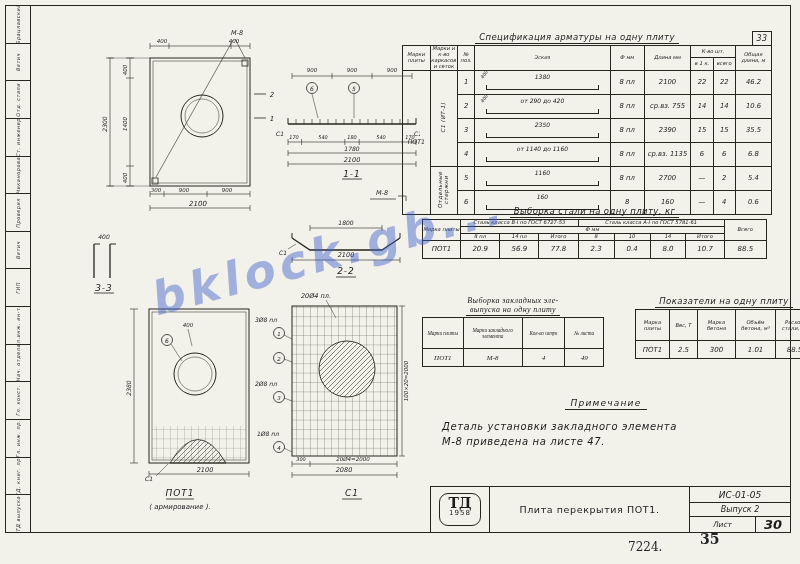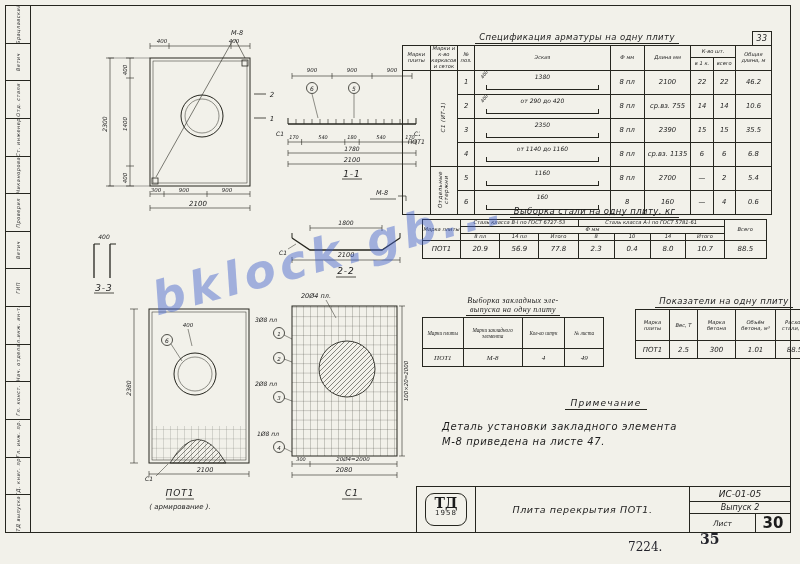--- a/index.html
+++ b/index.html
@@ -38,33 +38,33 @@
   .esk .sec{position:absolute;left:3px;top:0;font-size:4.6px;transform:rotate(-55deg);}
   .esk .bar{position:absolute;bottom:3px;left:9px;right:9px;border-top:1.1px solid #26261f;}
   .esk .bar:before,.esk .bar:after{content:"";position:absolute;top:-5px;width:1.1px;height:5px;background:#26261f;}
   .esk .bar:before{left:0}.esk .bar:after{right:0}
   
   .note{position:absolute;left:424px;top:392px;width:352px;font-style:italic;}
   .note-title{text-align:center;font-size:9px;letter-spacing:1.2px;margin-bottom:13px;}
   .note-title span{border-bottom:1px solid #26261f;padding:0 6px 1px;}
   .note-line{font-size:10px;letter-spacing:.6px;margin:4px 0 0 12px;}
   
-  .tblock{position:absolute;left:410px;right:0;bottom:0;height:45px;border-top:1.3px solid #26261f;border-left:1.3px solid #26261f;
+  .tblock{position:absolute;left:424px;right:0;bottom:0;height:45px;border-top:1.3px solid #26261f;border-left:1.3px solid #26261f;
           display:flex;z-index:4;background:rgba(242,241,234,.6);justify-content:center;}
   .stamp-cell{width:58px;border-right:1px solid #26261f;display:flex;align-items:center;justify-content:center;}
   .stamp{width:40px;height:31px;border:1.6px solid #26261f;border-radius:9px;text-align:center;line-height:1;}
   .s1{font-family:"DejaVu Serif",serif;font-weight:bold;font-size:14px;margin-top:2px;}
   .s2{font-size:7px;letter-spacing:1px;}
-  .tb-title{flex:1;display:flex;align-items:center;justify-content:center;font-size:9.5px;font-style:italic;letter-spacing:.6px;border-right:1px solid #26261f;}
+  .tb-title{flex:1;display:flex;align-items:center;justify-content:center;font-size:9.5px;letter-spacing:.6px;border-right:1px solid #26261f;}
   .tb-right{width:100px;display:flex;flex-direction:column;}
   .tb-code{flex:1.2;border-bottom:1px solid #26261f;display:flex;align-items:center;justify-content:center;font-size:9px;font-style:italic;}
   .tb-issue{flex:1;border-bottom:1px solid #26261f;display:flex;align-items:center;justify-content:center;font-size:8px;font-style:italic;}
   .tb-sheet{flex:1;display:flex;}
   .tb-sheet .lab{flex:1;border-right:1px solid #26261f;display:flex;align-items:center;justify-content:center;font-size:7.5px;font-style:italic;}
-  .tb-sheet .val{width:34px;display:flex;align-items:center;justify-content:center;font-size:15px;font-weight:bold;}
+  .tb-sheet .val{width:34px;display:flex;align-items:center;justify-content:center;font-size:13px;font-weight:bold;font-style:italic;}
   
   .hand{position:absolute;font-family:"DejaVu Serif",serif;color:#23232b;z-index:7;}
   .hand1{left:628px;top:540px;font-size:12px;}
   .hand2{left:700px;top:531px;font-size:14px;font-weight:bold;}
 </style>
 </head>
 <body>
 
 <div id="sheet">
   <div class="frame">

